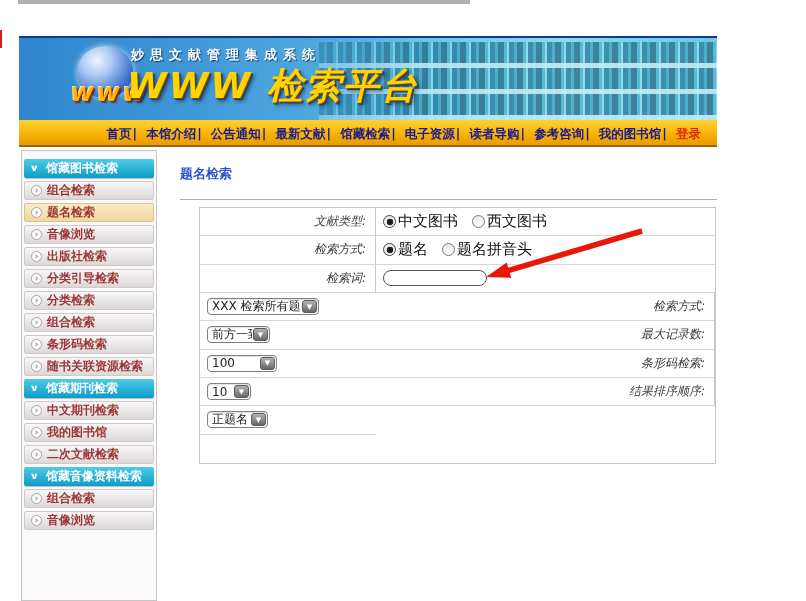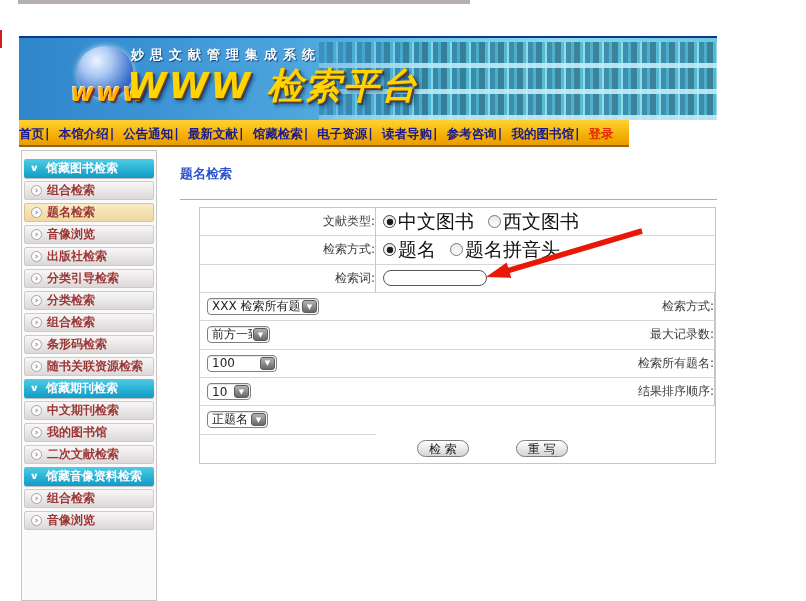--- a/index.html
+++ b/index.html
@@ -29,21 +29,21 @@
   .logo-www { position:absolute; left:-4px; top:38px; width:72px; text-align:center;
     font-weight:bold; font-style:italic; font-size:20px; letter-spacing:4px; color:#ffb400;
     text-shadow:1px 1px 0 #9a1e00, -1px -1px 0 #ffe9a0, 2px 2px 2px rgba(60,0,0,.6); }
   .sys-name { position:absolute; left:112px; top:8px; color:#ffffff; font-size:13px; font-weight:bold;
     letter-spacing:6px; text-shadow:1px 1px 1px rgba(0,40,90,.8); white-space:nowrap; }
   .plat-name { position:absolute; left:108px; top:24px; color:#ffd400; font-size:36px; font-weight:bold;
     font-style:italic; letter-spacing:2px; white-space:nowrap;
     text-shadow:1px 1px 0 #7a4a00, 2px 2px 0 #20407c, 3px 3px 4px rgba(0,0,40,.55); }
 
   
-  .navbar { position:absolute; left:19px; top:120px; width:610px; height:27px;
+  .navbar { position:absolute; left:19px; top:120px; width:698px; height:27px;
     background:linear-gradient(#ffd231,#f3ab00 70%,#e89c00); border-bottom:2px solid #9a6410;
     text-align:right; padding-right:16px; line-height:25px; white-space:nowrap; }
   .nav-item { color:#1a1a8c; font-size:12.5px; font-weight:bold; cursor:pointer; }
   .nav-sep { color:#1a1a8c; font-size:12.5px; font-weight:bold; margin:0 4px 0 1px; }
   .nav-login { color:#e22800; font-size:12.5px; font-weight:bold; cursor:pointer; }
 
   
   .sidebar { position:absolute; left:21px; top:150px; width:136px; height:451px;
     background:#fbfafa; border:1px solid #c9c5c5; padding-top:8px; }
   .sb-row { width:130px; margin:0 auto 3px auto; height:19px; line-height:19px;
@@ -57,31 +57,31 @@
     line-height:9px; margin:0 5px 0 6px; font-weight:bold; }
 
   
   .page-title { position:absolute; left:180px; top:165px; font-size:13px; font-weight:bold; color:#2b50c8; }
   .title-divider { position:absolute; left:180px; top:199px; width:537px; height:1px; background:#adadad; }
 
   .form-table { position:absolute; left:199px; top:207px; width:517px; height:257px;
     border:1px solid #c6c6c6; display:grid; grid-template-columns:176px 1fr;
     grid-template-rows:repeat(9, 1fr); background:#fff; }
   .cell { display:flex; align-items:center; }
-  .lbl { justify-content:flex-end; font-size:12px; color:#3c3c3c;
-    border-right:1px solid #c6c6c6; border-bottom:1px solid #d6d6d6; }
+  .lbl { justify-content:flex-end; padding-right:9px; font-size:12px; color:#3c3c3c;
+    border-right:1px solid #c6c6c6; border-bottom:1px solid #d6d6d6;font-style:italic; }
   .val { padding-left:7px; border-bottom:1px solid #d6d6d6; }
   .row-last { grid-column:1 / 3; border-bottom:none; display:flex; align-items:center; }
 
   .radio { display:inline-block; width:13px; height:13px; border-radius:50%;
     border:1px solid #777; background:linear-gradient(#e8e8e8,#fff); margin-right:2px; position:relative; cursor:pointer; }
   .radio.on { border-color:#444; }
   .radio.on::after { content:""; position:absolute; left:2.5px; top:2.5px; width:6px; height:6px;
     border-radius:50%; background:#1c1c1c; box-shadow:0 0 1px #000; }
-  .radio-label { font-size:19px; color:#101010; margin-right:14px; }
+  .radio-label { font-size:15px; color:#101010; margin-right:14px; }
 
   .text-input { width:104px; height:16px; border:1px solid #555; border-radius:8px;
     background:#fff; font-size:12px; padding:0 6px; outline:none; }
 
   .select { display:inline-flex; align-items:center; height:17px; border:1px solid #808080;
     border-radius:4px; background:#fff; box-shadow:inset 0 1px 1px rgba(0,0,0,.12); cursor:pointer; }
   .select .sv { font-size:12px; color:#222; padding:0 4px; white-space:nowrap; overflow:hidden; }
   .select .arrow-btn { width:15px; height:13px; margin:1px; border-radius:3px;
     background:linear-gradient(#b2b2b2,#686868); border:1px solid #5a5a5a; color:#fff;
     font-size:7px; display:flex; align-items:center; justify-content:center; }
@@ -240,40 +240,36 @@
     </div>
 
     <div class="cell lbl">最大记录数:</div>
     <div class="cell val">
       <span class="select w-max">
         <span class="sv">100</span>
         <span class="arrow-btn">▼</span>
       </span>
     </div>
 
-    <div class="cell lbl">检索所有题名:</div>
+    <div class="cell lbl">条形码检索:</div>
     <div class="cell val">
       <span class="select w-page">
         <span class="sv">10</span>
         <span class="arrow-btn">▼</span>
       </span>
     </div>
 
     <div class="cell lbl">结果排序顺序:</div>
     <div class="cell val">
       <span class="select w-sort">
         <span class="sv">正题名</span>
         <span class="arrow-btn">▼</span>
       </span>
     </div>
 
-    <div class="cell row-last btn-row">
-      <button class="pill-btn">检 索</button>
-      <button class="pill-btn">重 写</button>
-    </div>
   </div>
 
   <svg class="arrow-overlay" viewBox="0 0 806 601">
     <line x1="642" y1="231" x2="505" y2="271.5" stroke="#e81708" stroke-width="5.5"></line>
     <polygon points="486,277 506.7,262.5 511.3,277.9" fill="#e81708"></polygon>
   </svg>
 
 </div>
 
 </body></html>

